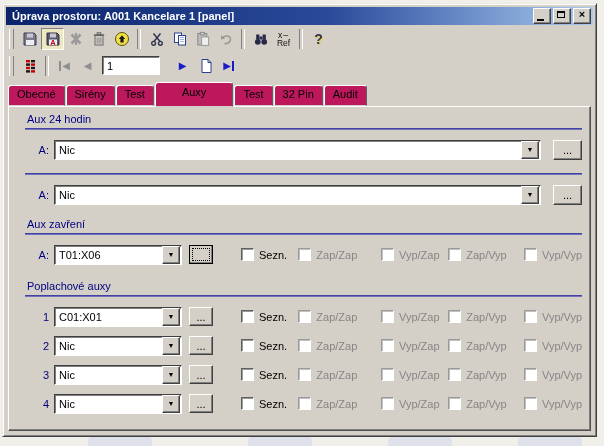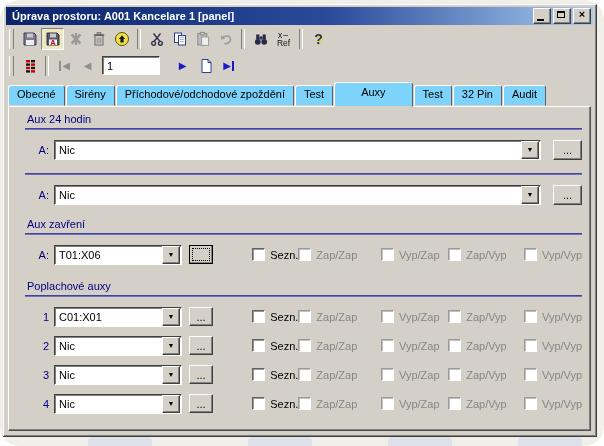--- a/index.html
+++ b/index.html
@@ -1,17 +1,17 @@
 <!DOCTYPE html>
 <html><head>
 <meta charset="utf-8">
 <style>
   html,body{margin:0;padding:0;}
   .screen{position:relative;width:604px;height:446px;background:#f0efe9;overflow:hidden;
-          font-family:"Liberation Sans",sans-serif;font-size:11px;color:#000;border-radius:20px;}
+          font-family:"Liberation Sans",sans-serif;font-size:11px;color:#000;}
   .ghost{position:absolute;height:12px;border-radius:4px;background:rgba(200,208,235,.45);}
 
   
   .window{position:absolute;left:2px;top:3px;width:595px;height:434px;background:#d4d0c8;
           border:1px solid;border-color:#eceae4 #404040 #404040 #eceae4;
           box-shadow:inset 1px 1px 0 #fff, inset -1px -1px 0 #808080;
           padding:3px;box-sizing:border-box;display:flex;flex-direction:column;}
   .titlebar{height:18px;flex:0 0 18px;display:flex;align-items:center;
             background:linear-gradient(90deg,#0a246a 0%,#2a4a9a 55%,#a6caf0 100%);
             color:#fff;font-weight:bold;padding:0 2px 0 6px;}
@@ -39,21 +39,21 @@
   .bar-l{border-left:2px solid currentColor;padding-left:1px;}
   .bar-r{border-right:2px solid currentColor;padding-right:1px;}
   .nav-input{width:52px;height:17px;border:1px solid #404040;border-bottom-color:#fff;border-right-color:#fff;
              box-shadow:inset 1px 1px 0 #808080;background:#fff;font:11px "Liberation Sans",sans-serif;
              padding:0 0 0 4px;margin:0 3px;}
   .nav-combo{width:112px;height:19px;background:#fff;border:1px solid #404040;border-bottom-color:#fff;border-right-color:#fff;
              box-shadow:inset 1px 1px 0 #808080;display:flex;align-items:center;box-sizing:border-box;}
 
   
   .tabstrip{flex:0 0 20px;display:flex;align-items:flex-end;margin:6px 2px 0 2px;position:relative;z-index:2;}
-  .tab{height:17px;padding:2px 8px 0;background:#7dd3fc;border:1px solid;border-color:#fff #606060 #d4d0c8 #fff;
+  .tab{height:17px;padding:2px 8px 0;background:#be185d;border:1px solid;border-color:#fff #606060 #d4d0c8 #fff;
        border-radius:3px 3px 0 0;margin-right:1px;white-space:nowrap;cursor:default;text-align:center;}
   .tab.active{height:20px;padding:3px 26px 0;margin-top:-3px;position:relative;z-index:3;margin-bottom:-1px;}
 
   
   .panel{flex:1;margin:0 2px 2px;background:#d4d0c8;border:1px solid;border-color:#fff #505050 #505050 #fff;
          box-shadow:inset -1px -1px 0 #808080;padding:6px 8px 4px 16px;box-sizing:border-box;overflow:hidden;}
   .sec-title{color:#000080;margin:0 0 0 2px;line-height:13px;}
   .sec-line{height:2px;background:linear-gradient(180deg,#2a2a96,#8a8ac8);margin:2px 0 9px;}
   .section{margin-bottom:13px;}
   .section:last-child{margin-bottom:0;}
@@ -69,21 +69,21 @@
                box-shadow:inset -1px -1px 0 #808080;display:flex;align-items:center;justify-content:center;flex:0 0 16px;}
   .arrow-glyph{font-size:7px;line-height:7px;color:#000;}
   .dots-btn{height:20px;background:#d4d0c8;border:1px solid;border-color:#fff #404040 #404040 #fff;
             box-shadow:inset -1px -1px 0 #808080;text-align:center;line-height:14px;font:11px "Liberation Sans",sans-serif;
             padding:0;position:relative;}
   .dots-btn.big{width:29px;margin-left:12px;flex:0 0 29px;}
   .dots-btn.small{width:24px;height:19px;margin-left:7px;flex:0 0 24px;}
   .dots-btn.focused{border-color:#000;}
   .dots-btn.focused::after{content:"";position:absolute;left:2px;top:2px;right:2px;bottom:2px;border:1px dotted #000;}
   .cbg{display:flex;align-items:center;box-sizing:border-box;}
-  .cbg.c1{width:62px;margin-left:28px;justify-content:flex-end;}
+  .cbg.c1{width:62px;margin-left:28px;}
   .cbg.c2{width:80px;}
   .cbg.c3{width:82px;justify-content:center;}
   .cbg.c4{width:82px;}
   .cbg.c5{width:58px;}
   .cb{width:13px;height:13px;background:#fff;border:1px solid #606060;border-bottom-color:#fff;border-right-color:#fff;
       box-shadow:inset 1px 1px 0 #9a9a9a;box-sizing:border-box;flex:0 0 13px;}
   .cbg .lbl{margin-left:5px;white-space:nowrap;}
   .cbg.disabled .lbl{color:#868686;}
   .cbg.disabled .cb{border-color:#9a9a9a #fff #fff #9a9a9a;box-shadow:inset 1px 1px 0 #c0c0c0;}
 </style>
@@ -235,21 +235,20 @@
           </svg>
       </button>
       <button class="tbtn">
         <span class="nav-glyph nav-blue bar-r">▶</span>
       </button>
     </div>
 
     <div class="tabstrip">
       <div class="tab">Obecné</div>
       <div class="tab">Sirény</div>
-      <div class="tab">Příchodové/odchodové zpoždění</div>
       <div class="tab">Test</div>
       <div class="tab active">Auxy</div>
       <div class="tab">Test</div>
       <div class="tab">32 Pin</div>
       <div class="tab">Audit</div>
     </div>
 
     <div class="panel">
 
       <div class="section">

